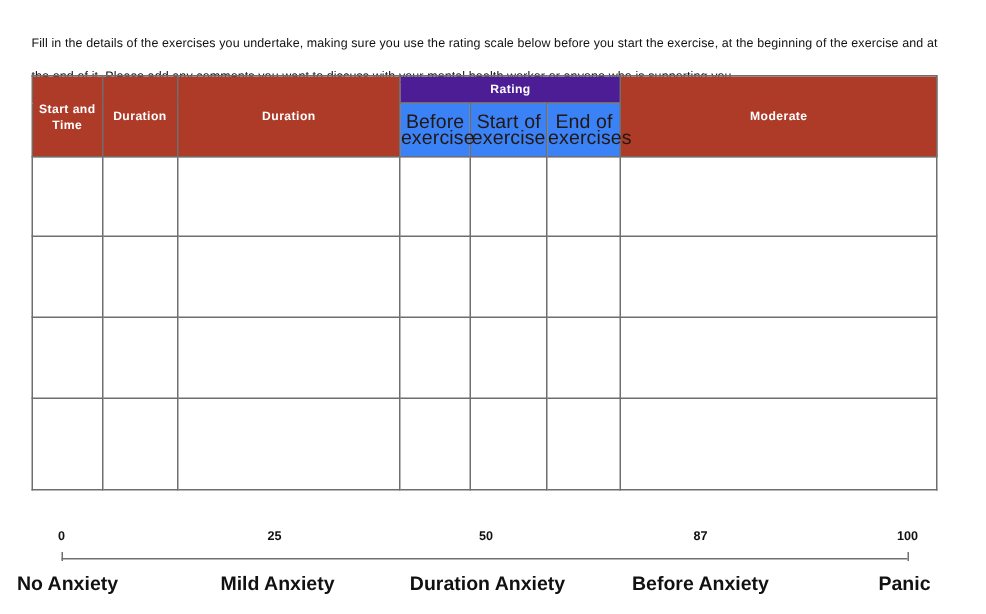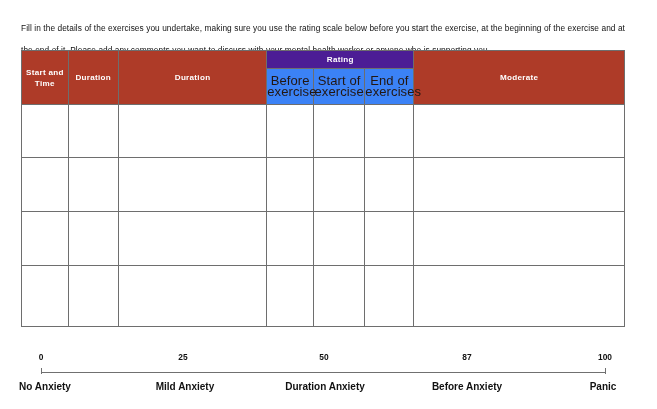--- a/index.html
+++ b/index.html
@@ -119,21 +119,21 @@
     font-size: 8.4px;
     font-weight: bold;
     color: #111111;
     text-align: center;
     transform: translateX(-50%);
     white-space: nowrap;
   }
   .scale-lbl {
     position: absolute;
     top: 33px;
-    font-size: 10px;
+    font-size: 13px;
     font-weight: bold;
     color: #111111;
     text-align: left;
     transform: translateX(-50%);
     white-space: nowrap;
   }
 </style>
 </head>
 <body>
 

